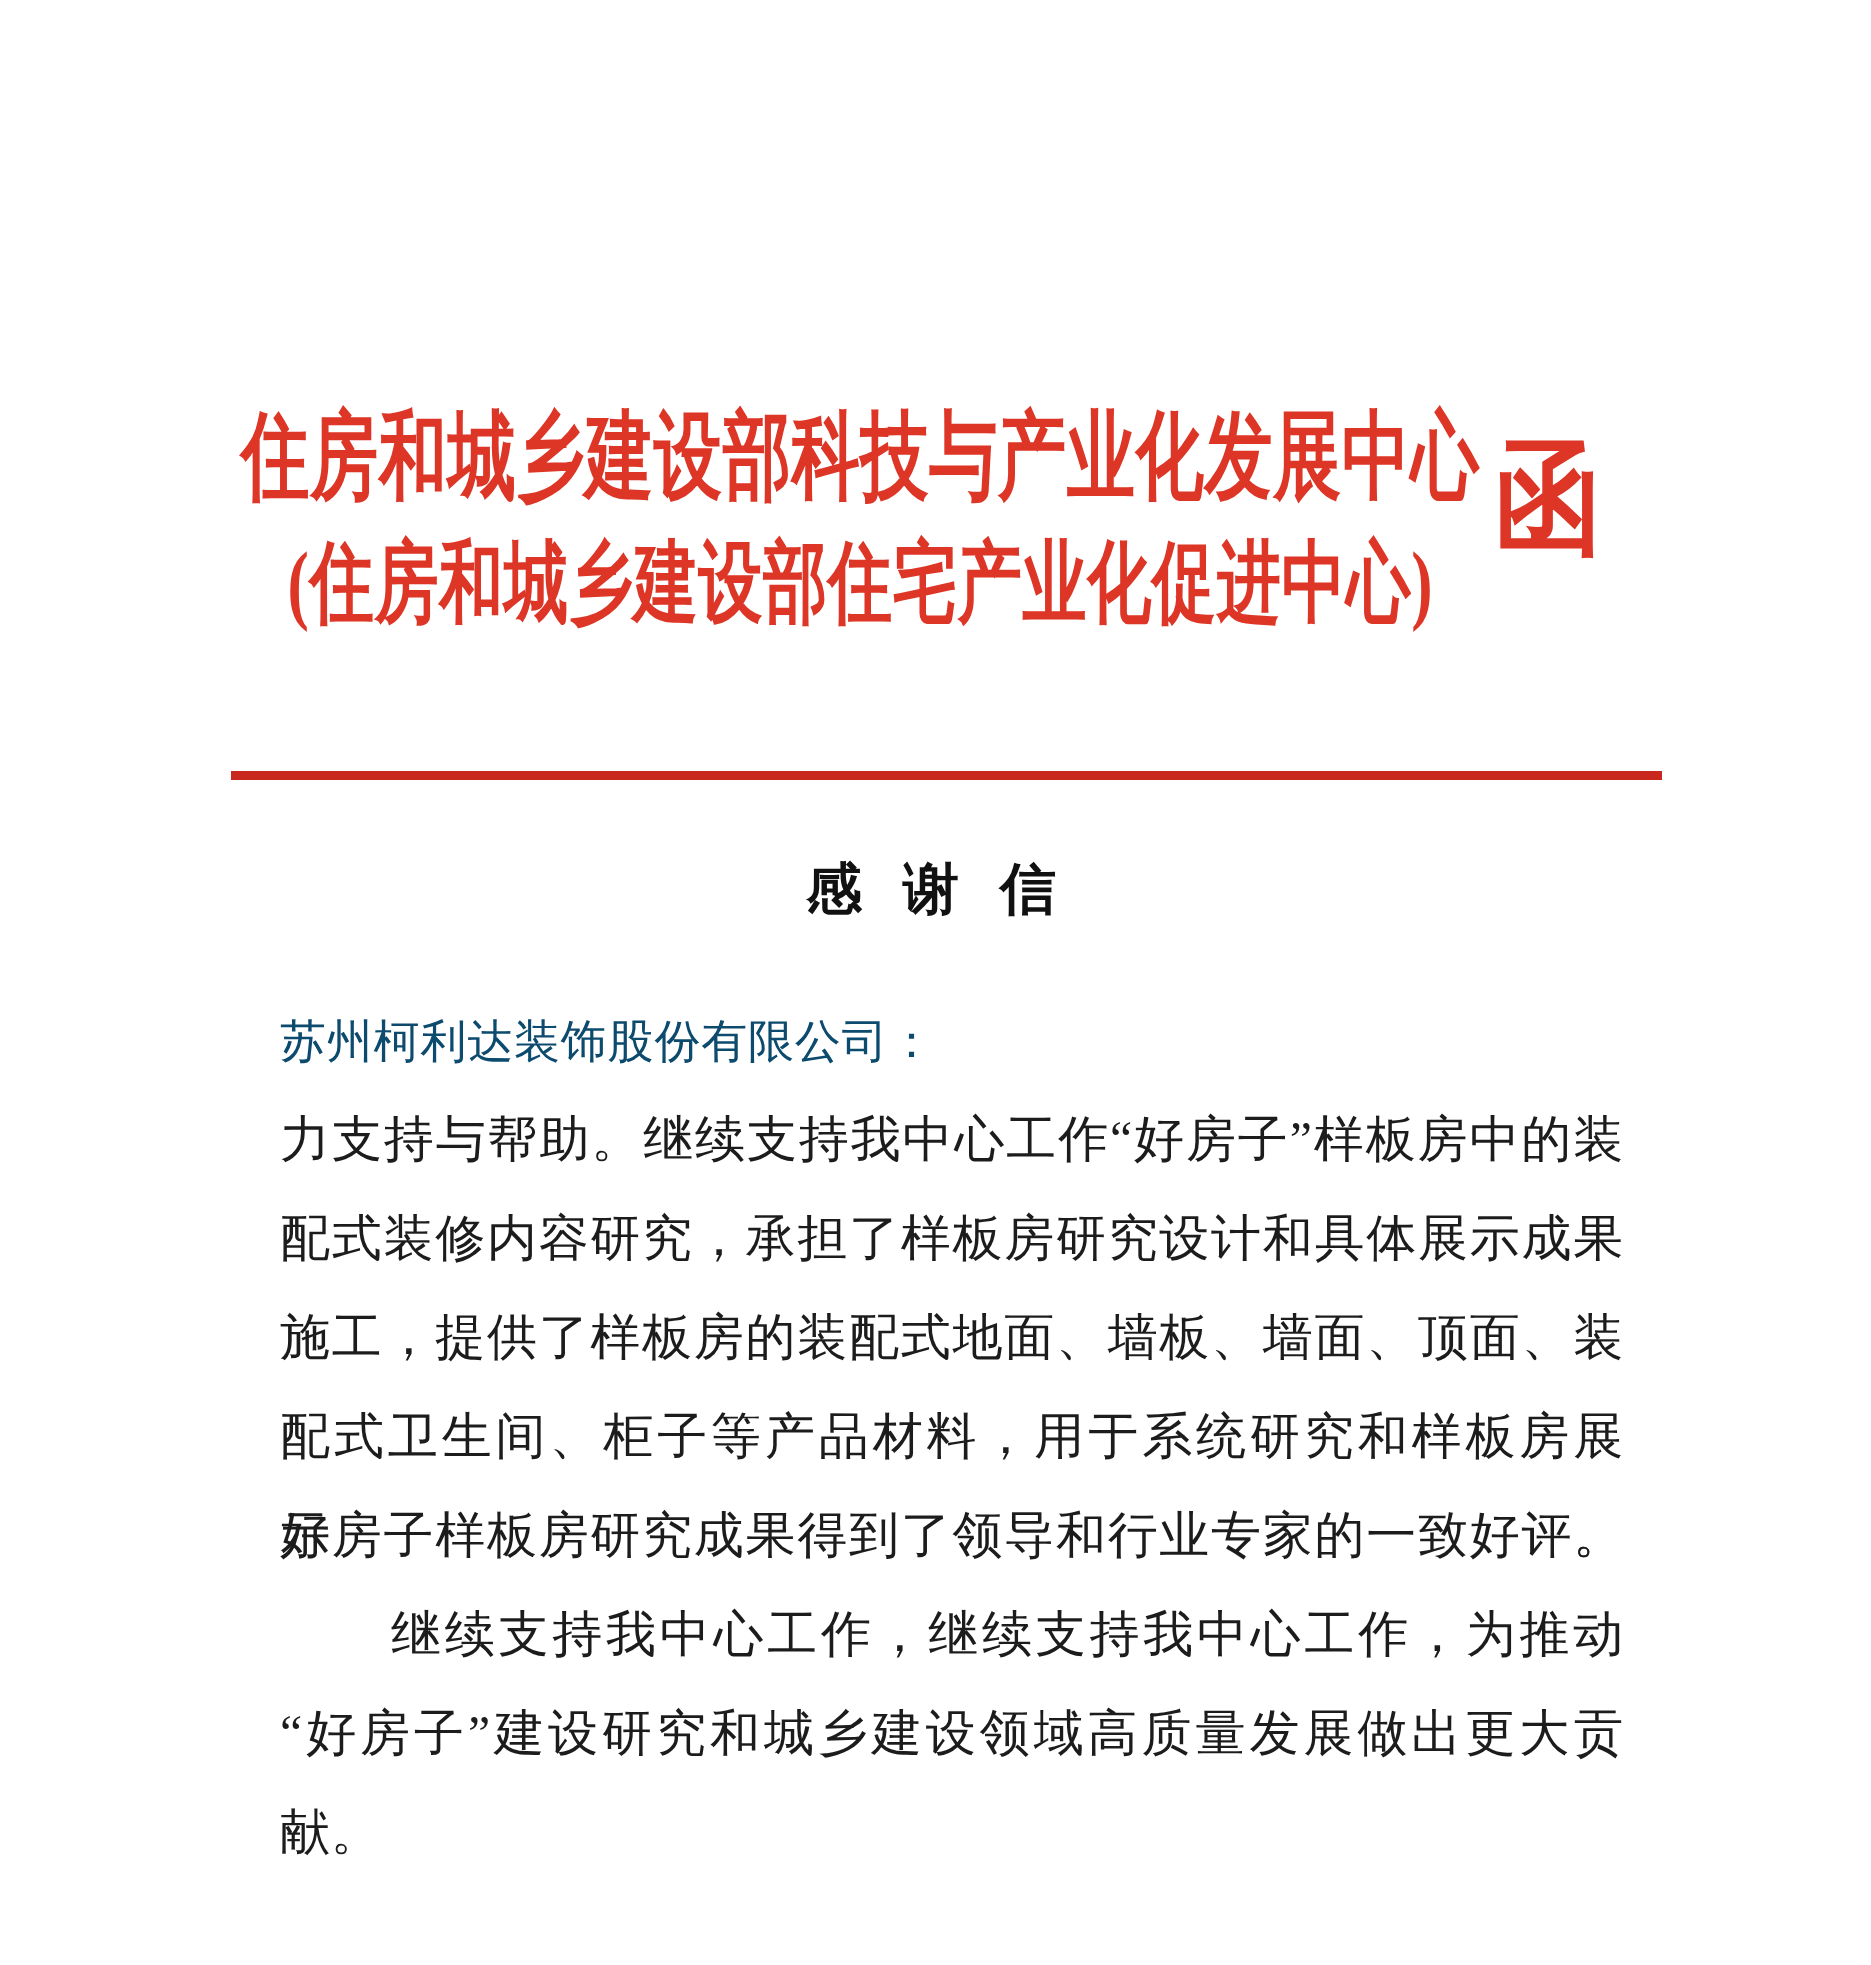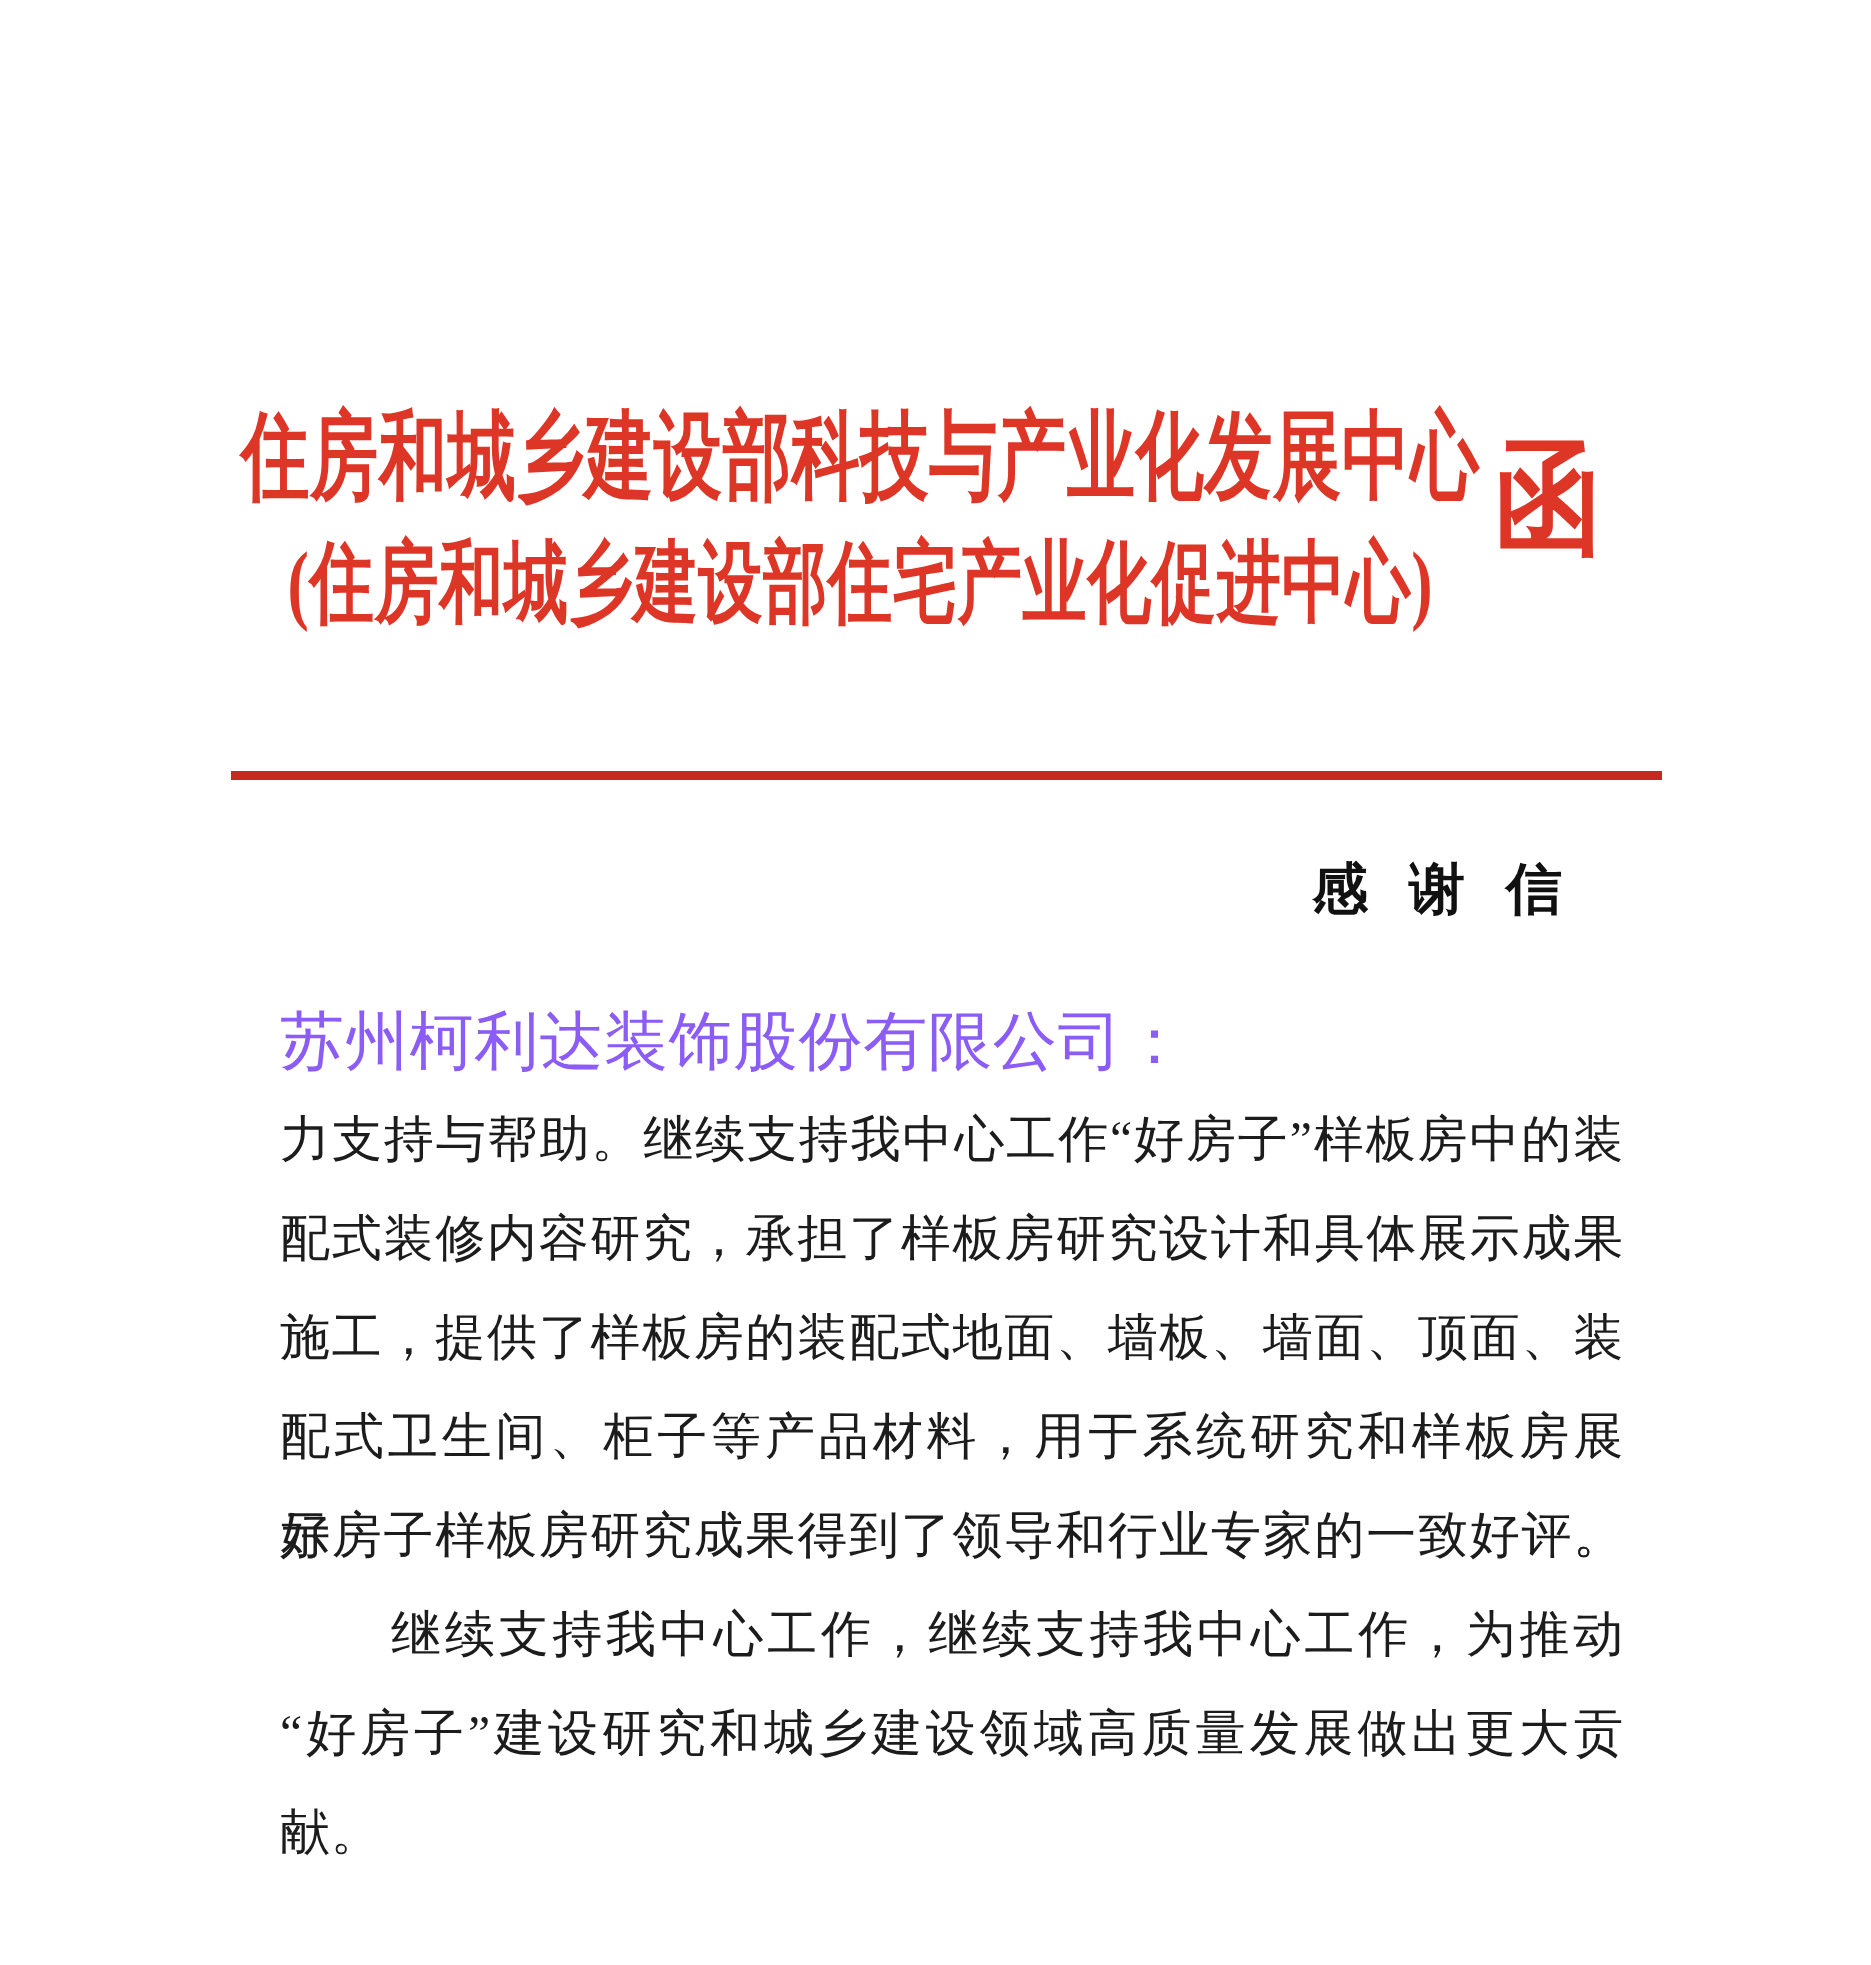--- a/index.html
+++ b/index.html
@@ -32,34 +32,34 @@
   }
   #red-rule{
     position:absolute;
     left:231px;top:771px;
     width:1431px;height:8.6px;
   }
   
   #letter-title{
     position:absolute;
     left:259px;width:1344px;top:859px;
-    text-align:right;
+    text-align:center;
     font-family:"Liberation Sans","DejaVu Sans",sans-serif;
     font-weight:bold;
     font-size:56px;line-height:59px;
     letter-spacing:41px;
     text-indent:41px; 
     color:#111111;
   }
   
   #salutation{
     position:absolute;
     left:280px;top:992px;
-    font-size:64px;line-height:99px;
-    color:#8b5cf6;
+    font-size:46px;line-height:99px;
+    color:#0c4a6e;
     letter-spacing:0.8px;
   }
   #body-block{
     position:absolute;
     left:280px;top:1090px;
     width:1344px;
     color:#1c1c1c;
     font-size:50px;
   }
   .line{

